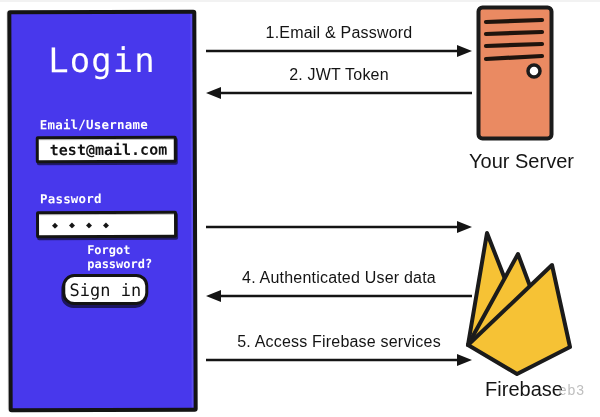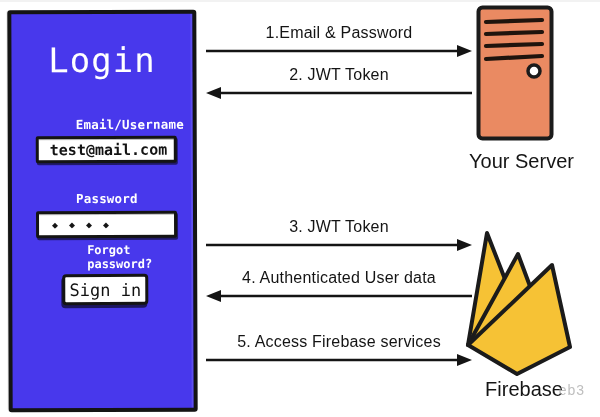--- a/index.html
+++ b/index.html
@@ -35,21 +35,20 @@
   .login-title{
     position:absolute;left:0;top:26px;width:100%;
     text-align:center;
     font-size:34px;font-weight:normal;
     letter-spacing:1px;
   }
   .field-label{
     position:absolute;left:28px;
     font-size:12.5px;font-weight:bold;
     letter-spacing:.2px;
-    margin-left:36px;
   }
   .email-label{top:103px;}
   .password-label{top:177px;}
   .sketch-input{
     position:absolute;left:24px;
     width:141px;height:27px;
     background:#ffffff;
     border:3px solid #141414;
     border-radius:2px;
     box-shadow:1px 2px 0 rgba(0,0,0,.55), inset 0 1px 0 rgba(0,0,0,.25);
@@ -66,21 +65,21 @@
     font-size:12px;font-weight:bold;color:#ffffff;
     text-decoration:none;
     cursor:pointer;
     margin-left:47px;
   }
   .signin-button{
     position:absolute;left:50px;top:260px;
     width:86px;height:31px;
     background:#ffffff;
     border:3px solid #141414;
-    border-radius:4px;
+    border-radius:12px;
     box-shadow:-1px 3px 0 rgba(0,0,0,.6);
     font-family:"DejaVu Sans Mono", monospace;
     font-size:17px;color:#111;
     cursor:pointer;
   }
 
   
   .flow{
     position:absolute;left:205px;width:268px;
     text-align:center;
@@ -146,21 +145,20 @@
 
   <div class="flow rtl f2">
     <div class="flow-label">2. JWT Token</div>
     <svg width="268" height="14" viewBox="0 0 268 14">
       <line x1="1" y1="7" x2="254" y2="7" stroke="#141414" stroke-width="2.6"></line>
       <polygon points="252,1 267,7 252,13" fill="#141414"></polygon>
     </svg>
   </div>
 
   <div class="flow ltr f3">
-    <div class="flow-label">3. JWT Token</div>
     <svg width="268" height="14" viewBox="0 0 268 14">
       <line x1="1" y1="7" x2="254" y2="7" stroke="#141414" stroke-width="2.6"></line>
       <polygon points="252,1 267,7 252,13" fill="#141414"></polygon>
     </svg>
   </div>
 
   <div class="flow rtl f4">
     <div class="flow-label">4. Authenticated User data</div>
     <svg width="268" height="14" viewBox="0 0 268 14">
       <line x1="1" y1="7" x2="254" y2="7" stroke="#141414" stroke-width="2.6"></line>

